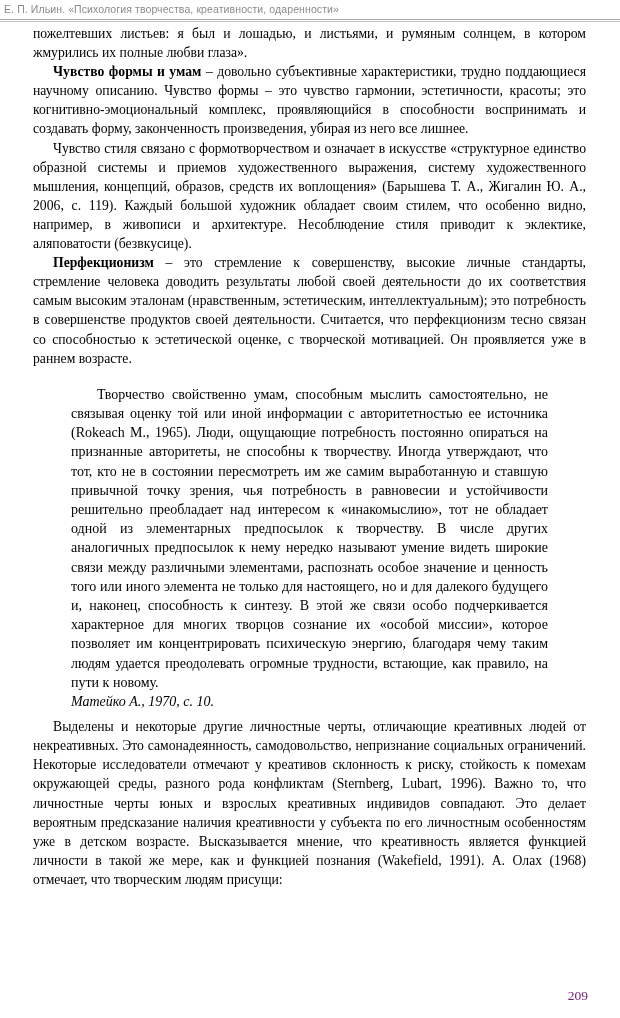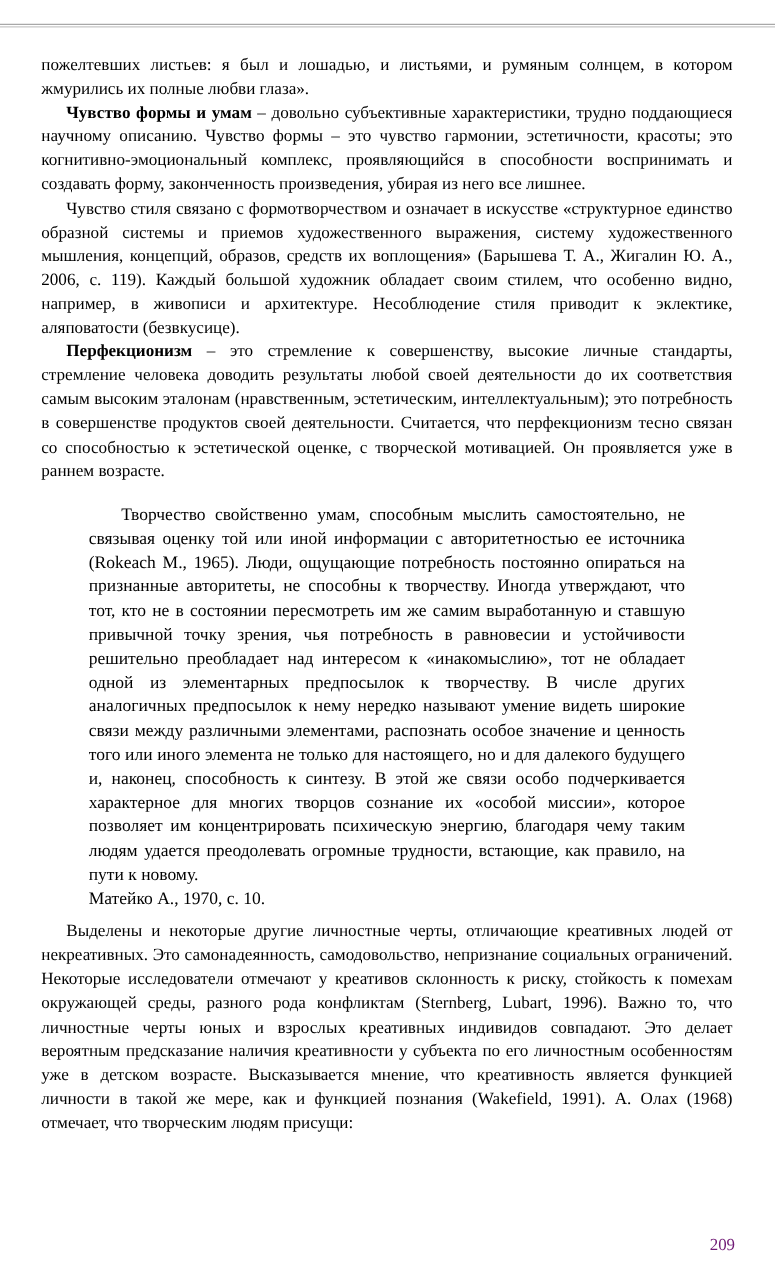--- a/index.html
+++ b/index.html
@@ -48,21 +48,21 @@
     top: 21px;
     width: 620px;
     height: 1px;
     background: #c8c8c8;
   }
 
   
   .page-body {
     position: absolute;
     left: 33px;
-    top: 42px;
+    top: 24px;
     width: 553px;
   }
 
   p {
     margin: 0;
     font-size: 13.7px;
     line-height: 19.1px;
     text-align: justify;
     text-justify: inter-word;
     hyphens: manual;
@@ -89,38 +89,40 @@
   }
   .quote-block p {
     font-size: 14px;
     line-height: 19.2px;
     text-align: justify;
   }
   .quote-block p.indent-first {
     text-indent: 26px;
   }
   .quote-ref {
+    font-style: italic;
     text-indent: 0;
     text-align: left;
   }
   .block-gap { height: 6px; }
 
   
   .folio {
     position: absolute;
     right: 32px;
     bottom: 14px;
     font-size: 13.5px;
     color: #701a75;
   }
 </style>
 </head>
 <body>
 
 <div class="running-head">
+  <div class="running-head-text">Е. П. Ильин. «Психология творчества, креативности, одаренности»</div>
   <div class="running-head-rule"></div>
   <div class="running-head-rule2"></div>
 </div>
 
 <div class="page-body">
 
   <p class="no-indent">пожелтевших листьев: я был и лошадью, и листьями, и румяным солнцем, в котором жмурились их полные любви глаза».</p>
 
 
   <p class="indent-first"><span class="bold-lead">Чувство формы и умам</span><span> – довольно субъективные характеристики, трудно поддающиеся научному описанию. Чувство формы – это чувство гармонии, эстетичности, красоты; это когнитивно-эмоциональный комплекс, проявляющийся в способности воспринимать и создавать форму, законченность произведения, убирая из него все лишнее.</span></p>

